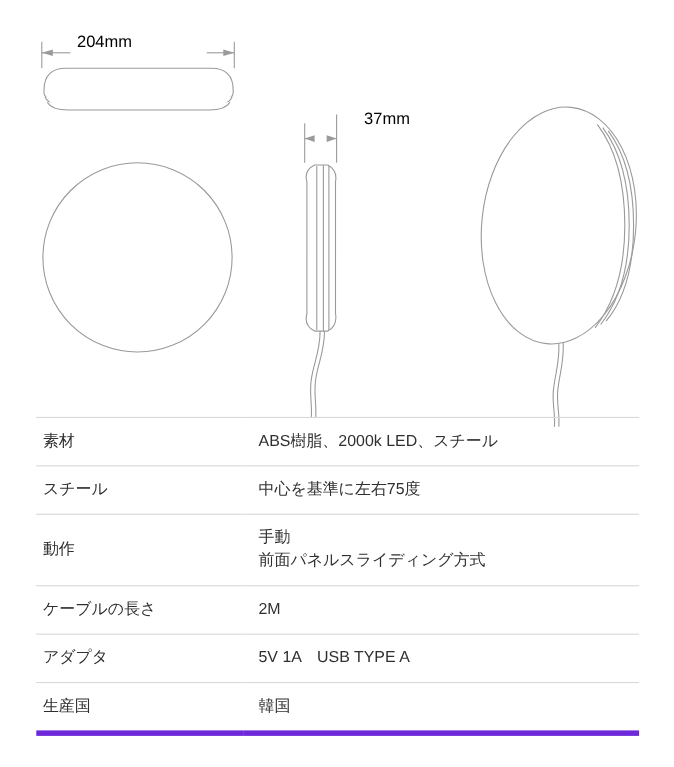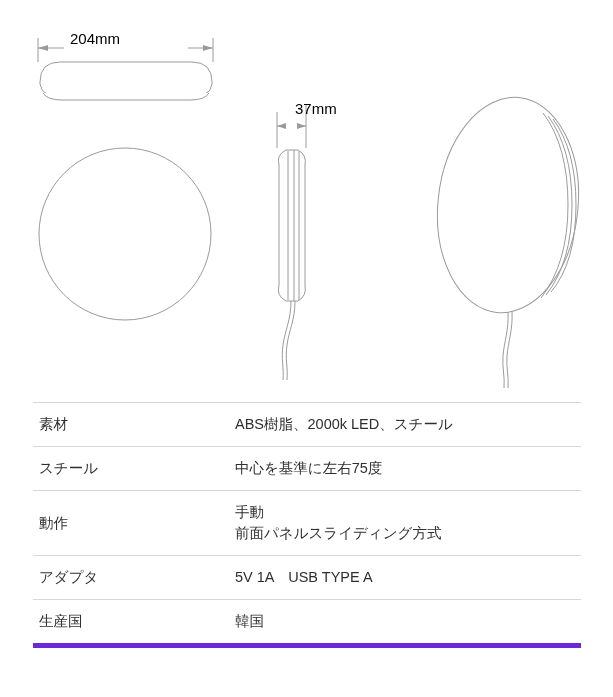--- a/index.html
+++ b/index.html
@@ -26,27 +26,27 @@
     display: block;
   }
   .dim-label {
     position: absolute;
     font-size: 15px;
     color: #000000;
     font-family: "Liberation Sans", sans-serif;
     white-space: nowrap;
   }
   #label-204 { left: 70px; top: 30px; }
-  #label-37  { left: 295px; top: 100px; }
+  #label-37  { left: 331px; top: 100px; }
 
   
   #spec-table-wrap {
     position: absolute;
     left: 33px;
-    top: 402px;
+    top: 379px;
     width: 548px;
   }
   table.spec {
     border-collapse: collapse;
     width: 548px;
     font-size: 14.5px;
     table-layout: fixed;
   }
   table.spec tr {
     border-top: 1px solid #d8d8d8;
@@ -149,20 +149,24 @@
       <tr>
         <th>スチール</th>
         <td>中心を基準に左右75度</td>
       </tr>
       <tr>
         <th>動作</th>
         <td class="cell-multiline">手動
 前面パネルスライディング方式</td>
       </tr>
       <tr>
+        <th>ケーブルの長さ</th>
+        <td>2M</td>
+      </tr>
+      <tr>
         <th>アダプタ</th>
         <td>5V 1A　USB TYPE A</td>
       </tr>
       <tr>
         <th>生産国</th>
         <td>韓国</td>
       </tr>
     </tbody>
   </table>
 </div>

